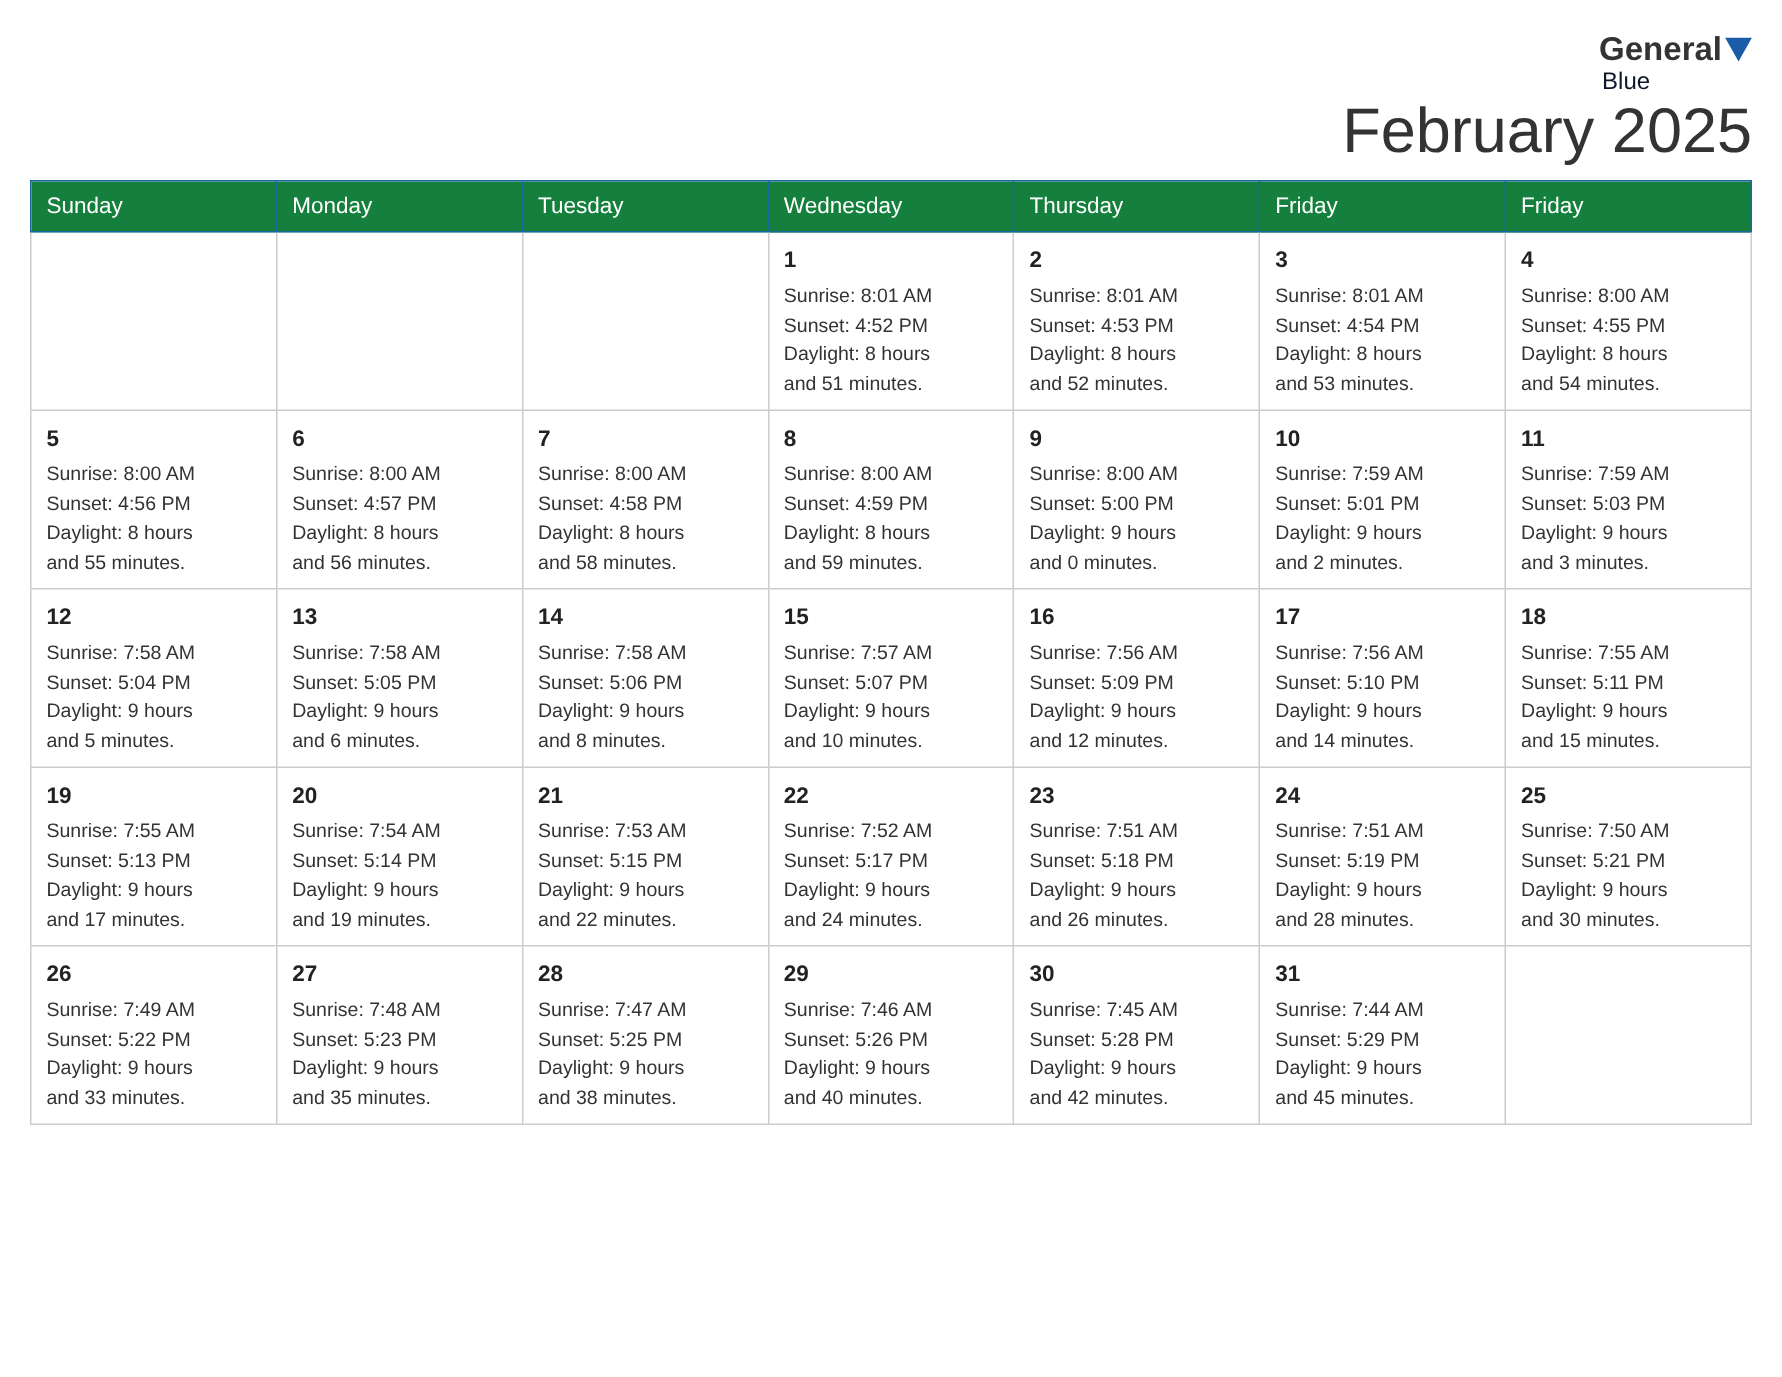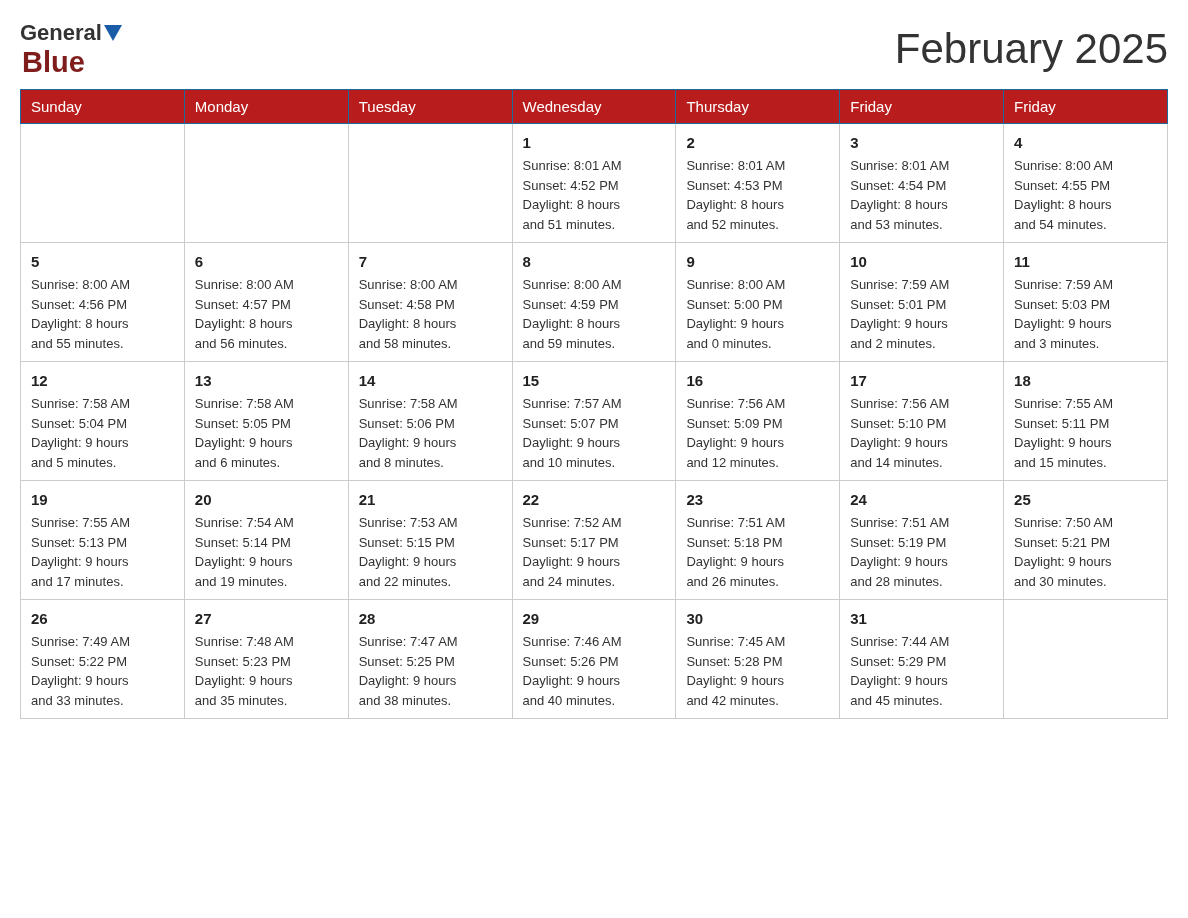--- a/index.html
+++ b/index.html
@@ -6,32 +6,33 @@
     body {
       font-family: Arial, sans-serif;
       background: #fff;
       padding: 20px;
       width: 1188px;
       min-height: 918px;
     }
     .header {
       display: flex;
       justify-content: space-between;
-      align-items: center;
+      align-items: flex-end;
       margin-bottom: 10px;
+      flex-direction: column;
     }
     .logo-text-general {
       font-size: 22px;
       font-weight: bold;
       color: #333;
     }
     .logo-text-blue {
-      font-size: 29px;
-      font-weight: bold;
-      color: #7f1d1d;
+      font-size: 16px;
+      font-weight: normal;
+      color: #0f172a;
     }
     .title-section {
       text-align: right;
     }
     .month-title {
       font-size: 42px;
       font-weight: normal;
       color: #333;
       line-height: 1.1;
     }
@@ -39,21 +40,21 @@
       font-size: 18px;
       color: #555;
       margin-top: 4px;
     }
     .calendar-table {
       width: 100%;
       border-collapse: collapse;
       margin-top: 10px;
     }
     .calendar-table th {
-      background-color: #b91c1c;
+      background-color: #15803d;
       color: #fff;
       padding: 8px 10px;
       text-align: left;
       font-size: 15px;
       font-weight: normal;
       border: 1px solid #1a6aa0;
     }
     .calendar-table td {
       vertical-align: top;
       padding: 8px 10px;

